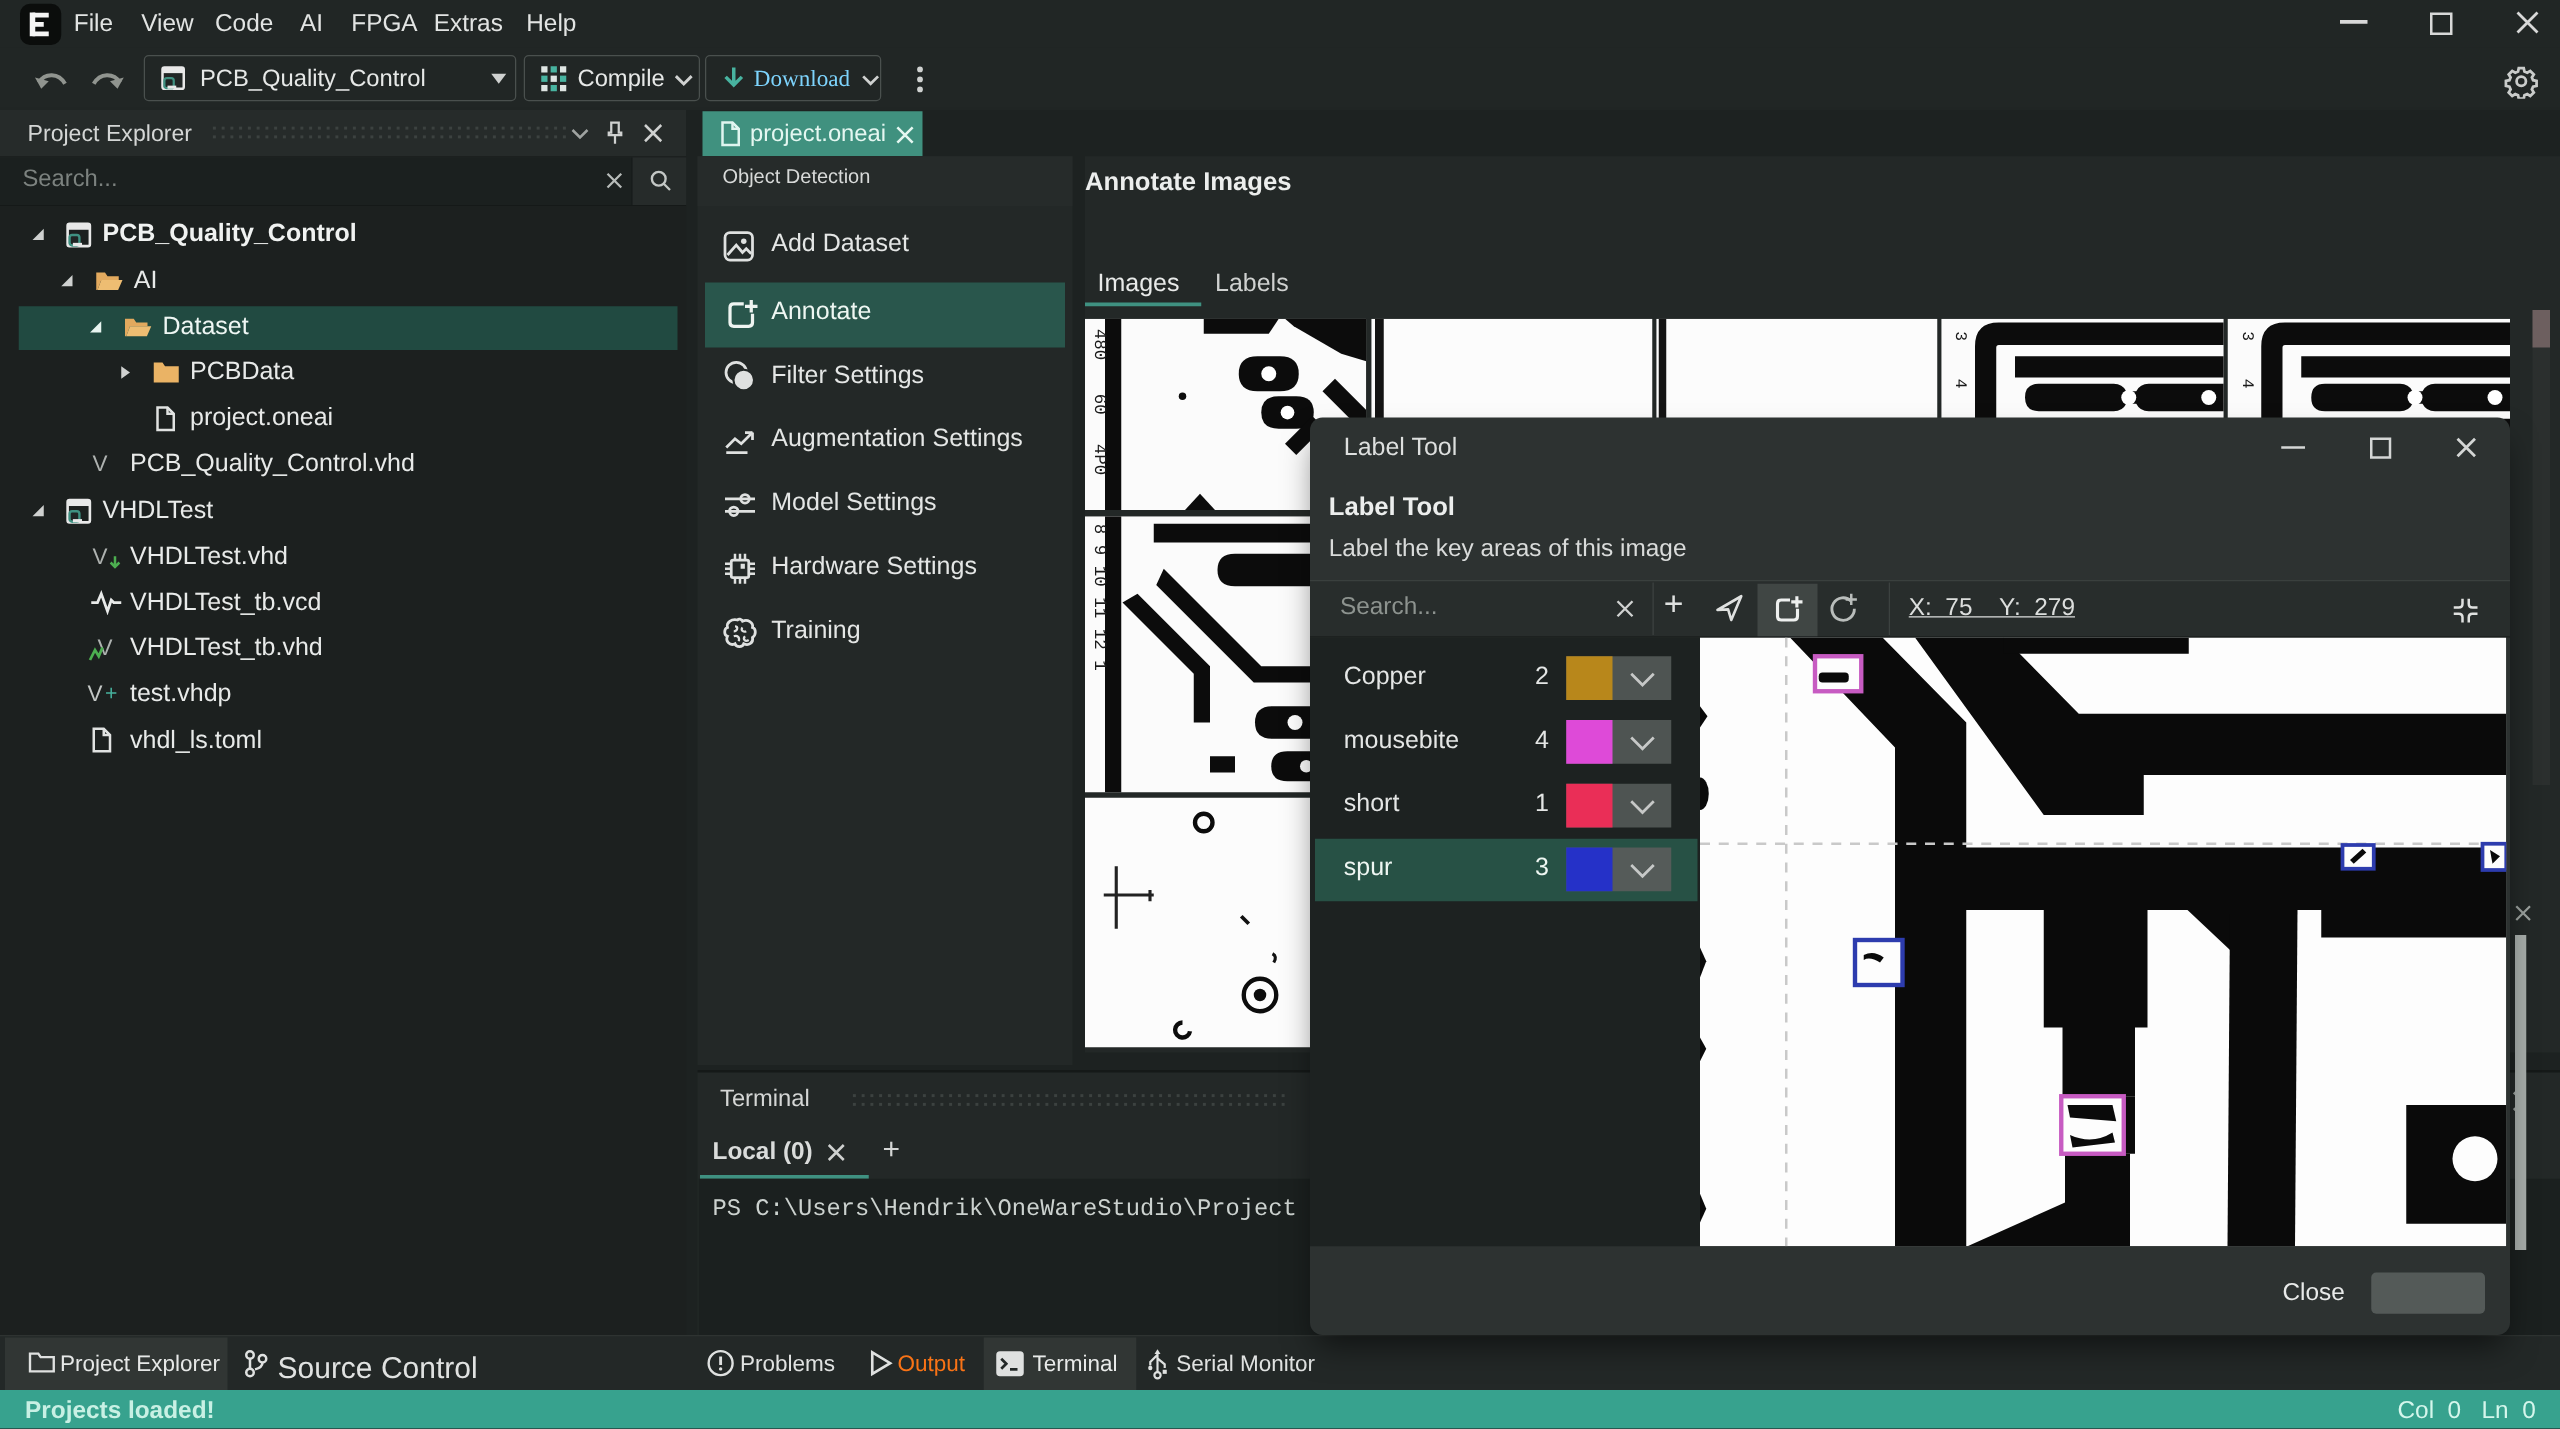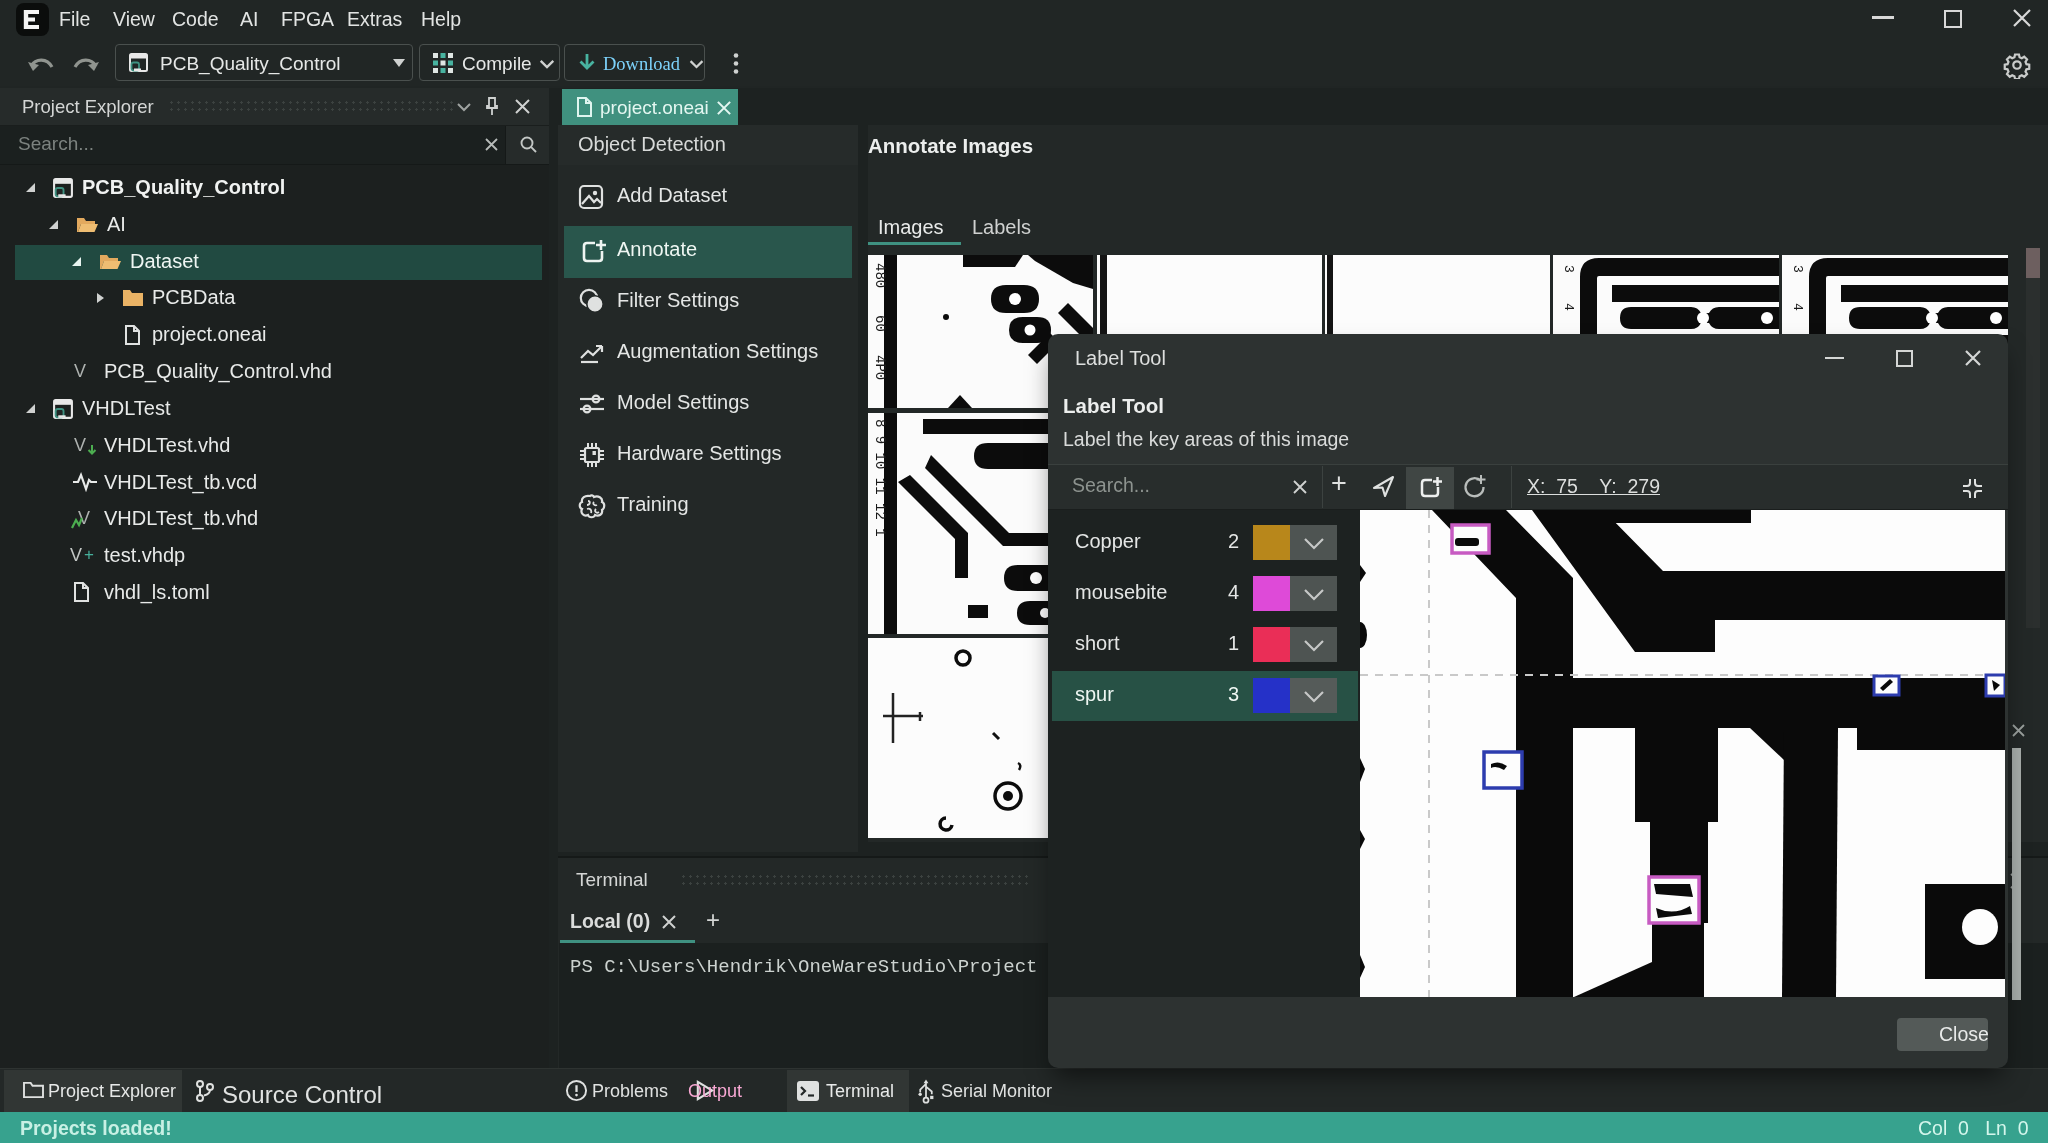--- a/index.html
+++ b/index.html
@@ -209,21 +209,21 @@
   <path d="M4 2 H12 L17 7 V20 H4 Z" fill="none" stroke="#dff5ef" stroke-width="2"></path>
   <path d="M12 2 V7 H17" fill="none" stroke="#dff5ef" stroke-width="2"></path>
 </svg>
 <div class="abs txt" style="left:600px;top:97px;font-size:19px;color:#e4f7f1;">project.oneai</div>
 <svg class="abs" style="left:716px;top:100px" width="16" height="16" viewBox="0 0 17 17">
       <path d="M2 2 L15 15 M15 2 L2 15" stroke="#e4f7f1" stroke-width="2.2"></path>
     </svg>
 
 <div class="abs" style="left:558px;top:125px;width:300px;height:727px;background:#232827;"></div>
 <div class="abs" style="left:558px;top:125px;width:300px;height:40px;background:#262b2a;"></div>
-<div class="abs txt" style="left:578px;top:133px;font-size:20px;color:#d8dad9;">Object Detection</div>
+<div class="abs txt" style="left:578px;top:133px;font-size:16px;color:#d8dad9;">Object Detection</div>
 <div id="objdet">
 
   <div class="abs" style="left:564px;top:226px;width:288px;height:52px;background:#29564c;"></div>
 
   <svg class="abs" style="left:578px;top:184px" width="26" height="26" viewBox="0 0 26 26">
     <rect x="2" y="2" width="22" height="22" rx="4" fill="none" stroke="#dfe1e0" stroke-width="2.2"></rect>
     <circle cx="17" cy="9" r="2.2" fill="#dfe1e0"></circle>
     <path d="M4 20 L11 12 L16 18 L19 15 L23 19" stroke="#dfe1e0" stroke-width="2.2" fill="none"></path>
   </svg>
   <div class="abs txt" style="left:617px;top:184px;font-size:20px;color:#e4e6e5;">Add Dataset</div>
@@ -411,21 +411,21 @@
   <svg class="abs" style="left:565px;top:1079px" width="23" height="23" viewBox="0 0 24 24">
     <circle cx="12" cy="12" r="10" fill="none" stroke="#dfe1e0" stroke-width="2"></circle>
     <path d="M12 6.5 V13.5" stroke="#dfe1e0" stroke-width="2.4"></path>
     <circle cx="12" cy="16.8" r="1.4" fill="#dfe1e0"></circle>
   </svg>
   <div class="abs txt" style="left:592px;top:1081px;font-size:18px;color:#e0e2e1;">Problems</div>
 
   <svg class="abs" style="left:694px;top:1079px" width="21" height="23" viewBox="0 0 22 24">
     <path d="M4 3 L19 12 L4 21 Z" fill="none" stroke="#dfe1e0" stroke-width="2.2"></path>
   </svg>
-  <div class="abs txt" style="left:688px;top:1081px;font-size:18px;color:#f9a8d4;">Output</div>
+  <div class="abs txt" style="left:718px;top:1081px;font-size:18px;color:#f97316;">Output</div>
 
   <div class="abs" style="left:787px;top:1070px;width:122px;height:42px;background:#313634;"></div>
   <svg class="abs" style="left:796px;top:1080px" width="24" height="22" viewBox="0 0 24 22">
     <rect x="1" y="1" width="22" height="20" rx="3" fill="#dfe1e0"></rect>
     <path d="M5 7 L9 11 L5 15" stroke="#232827" stroke-width="2.2" fill="none"></path>
     <path d="M12 15.5 H18" stroke="#232827" stroke-width="2.2"></path>
   </svg>
   <div class="abs txt" style="left:826px;top:1081px;font-size:18px;color:#e8eae9;">Terminal</div>
 
   <svg class="abs" style="left:916px;top:1078px" width="20" height="26" viewBox="0 0 20 27">
@@ -575,16 +575,16 @@
     <path d="M632 170 l8 5 -6 6 Z" fill="#0a0a0a"></path>
     <rect x="626" y="165" width="19" height="21" fill="none" stroke="#2d3cae" stroke-width="3"></rect>
 
     <rect x="289" y="367" width="50" height="46" fill="#fdfdfd"></rect>
     <path d="M294 374 L330 374 L333 387 L296 384 Z" fill="#0a0a0a"></path>
     <path d="M296 398 q18 8 34 -2 l2 8 -34 4 Z" fill="#0a0a0a"></path>
     <rect x="289" y="367" width="50" height="46" fill="none" stroke="#c75bc2" stroke-width="3.5"></rect>
   </svg>
 
   <div class="abs" style="left:1897px;top:1018px;width:91px;height:33px;background:#545a58;border-radius:4px;"></div>
-  <div class="abs txt" style="left:1939px;top:1023px;font-size:19.5px;color:#e8eae9;">Close</div>
+  <div class="abs txt" style="left:1826px;top:1023px;font-size:19.5px;color:#e8eae9;">Close</div>
 </div>
 
 </div>
 
 </body></html>

